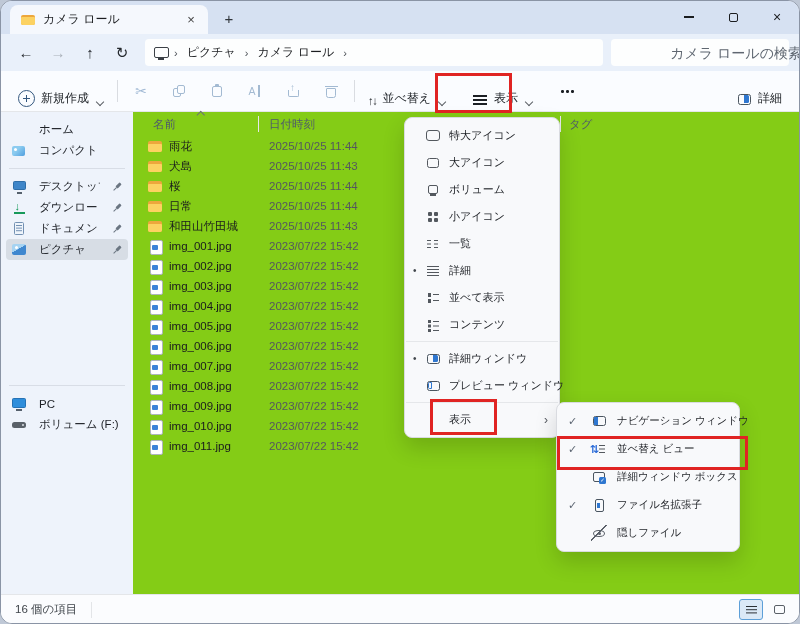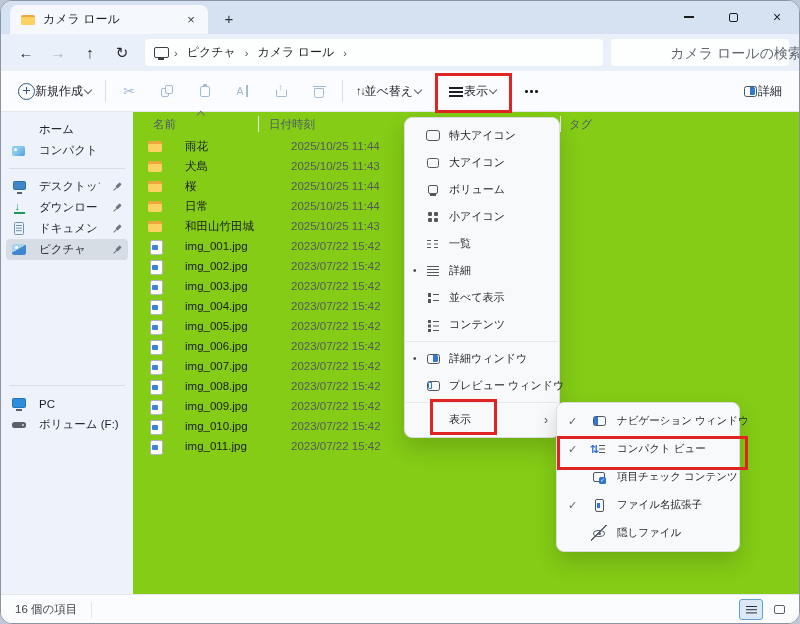--- a/index.html
+++ b/index.html
@@ -30,21 +30,21 @@
   .ic-monitor::after{content:"";position:absolute;left:4.5px;bottom:0;width:6px;height:1.5px;background:#3b4046;}
   .searchbox{width:178px;height:27px;background:#fdfefe;border-radius:4px;display:flex;align-items:center;padding:0 8px;}
   .searchbox input{border:none;outline:none;background:transparent;flex:1;font-size:14px;color:#3c424b;font-family:inherit;text-align:right;}
   .searchbox input::placeholder{color:#5f6771;opacity:1;}
   .ic-search{position:relative;width:14px;height:14px;flex:none;}
   .ic-search::before{content:"";position:absolute;left:1px;top:1px;width:7px;height:7px;border:1.4px solid #5f6771;border-radius:50%;}
   .ic-search::after{content:"";position:absolute;left:9px;top:9px;width:4px;height:1.4px;background:#5f6771;transform:rotate(45deg);}
 
   
   .toolbar{height:41px;background:#fafcff;border-bottom:1px solid #e4e6e9;display:flex;align-items:center;padding:0 8px;position:relative;}
-  .tbtn{display:flex;align-items:center;height:32px;padding:0 9px;border-radius:5px;font-size:12px;color:#1b1f24;white-space:nowrap;font-family:Liberation Serif, serif;}
+  .tbtn{display:flex;align-items:flex-end;gap:6px;height:32px;padding:0 9px;border-radius:5px;font-size:12px;color:#1b1f24;white-space:nowrap;font-family:Liberation Serif, serif;}
   .tdiv{width:1px;height:22px;background:#d9dce1;margin:0 4px;}
   .tico{width:38px;height:32px;display:flex;align-items:center;justify-content:center;}
   .chev{position:relative;width:9px;height:9px;}
   .chev::before{content:"";position:absolute;left:1.5px;top:0.5px;width:5px;height:5px;border-right:1.3px solid #5b6066;border-bottom:1.3px solid #5b6066;transform:rotate(45deg);}
   .ic16{position:relative;width:16px;height:16px;flex:none;display:inline-block;}
   .ic16::before,.ic16::after{content:"";position:absolute;box-sizing:border-box;}
   .ic-plus{width:17px;height:17px;border:1.4px solid #33577e;border-radius:50%;position:relative;flex:none;}
   .ic-plus::before{content:"";position:absolute;left:3.5px;top:6.6px;width:7px;height:1.4px;background:#33577e;}
   .ic-plus::after{content:"";position:absolute;left:6.6px;top:3.5px;width:1.4px;height:7px;background:#33577e;}
   .tb-cut{font-size:14px;color:#9fb8d4;line-height:16px;text-align:center;}
@@ -99,21 +99,21 @@
   .filearea{flex:1;position:relative;background:#84cc16;}
   .lhead{display:flex;height:24px;align-items:center;font-size:11.5px;color:#4e5a6b;position:relative;}
   .hc{height:16px;line-height:16px;border-right:1px solid #e6e8eb;}
   .hc.c1{width:126px;padding-left:20px;}
   .hc.c2{width:302px;padding-left:10px;}
   .hc.c3{flex:1;padding-left:8px;border-right:none;}
   .sortup{position:absolute;left:64px;top:-2px;width:8px;height:6px;}
   .sortup::before{content:"";position:absolute;left:1px;top:1.5px;width:4.5px;height:4.5px;border-left:1.2px solid #6b7176;border-top:1.2px solid #6b7176;transform:rotate(45deg);}
   .frow{display:flex;align-items:center;height:20px;font-size:11.5px;}
   .frow .fic{margin-left:14px;}
-  .fname{width:96px;color:#191b1d;white-space:nowrap;margin-left:22px;}
+  .fname{width:96px;padding-left:6px;color:#191b1d;white-space:nowrap;}
   .fdate{width:302px;padding-left:10px;color:#54585e;}
   .ic-folder{position:relative;width:16px;height:16px;flex:none;}
   .ic-folder::before{content:"";position:absolute;left:1px;top:3px;width:14px;height:10.5px;background:#eda73c;border-radius:2px;}
   .ic-folder::after{content:"";position:absolute;left:1px;top:5.5px;width:14px;height:8px;background:#fcd262;border-radius:1px 1px 2px 2px;}
   .ic-imgfile{position:relative;width:16px;height:16px;flex:none;}
   .ic-imgfile::before{content:"";position:absolute;left:2.5px;top:1.5px;width:11px;height:13px;background:#fff;border:1px solid #aeb5bd;border-radius:2px;}
   .ic-imgfile::after{content:"";position:absolute;left:5px;top:6.5px;width:6px;height:5px;background:#3b82d8;border-radius:1px;}
 
   
   .status{height:30px;border-top:1px solid #e4e6e9;background:#fbfcfe;display:flex;align-items:center;padding:0 8px 0 14px;font-size:11.5px;color:#3f444a;}
@@ -481,28 +481,28 @@
         <span class="miwrap">
           <span class="mi mi-npane"></span>
         </span>
         <span class="mlabel">ナビゲーション ウィンドウ</span>
       </div>
       <div class="mrow">
         <span class="mcheck">✓</span>
         <span class="miwrap">
           <span class="mi mi-compact"></span>
         </span>
-        <span class="mlabel">コンパクト ビュー</span>
+        <span class="mlabel">並べ替え ビュー</span>
       </div>
       <div class="mrow">
         <span class="mcheck"></span>
         <span class="miwrap">
           <span class="mi mi-checkboxes"></span>
         </span>
-        <span class="mlabel">項目チェック コンテンツ</span>
+        <span class="mlabel">詳細ウィンドウ ボックス</span>
       </div>
       <div class="mrow">
         <span class="mcheck">✓</span>
         <span class="miwrap">
           <span class="mi mi-ext"></span>
         </span>
         <span class="mlabel">ファイル名拡張子</span>
       </div>
       <div class="mrow">
         <span class="mcheck"></span>

